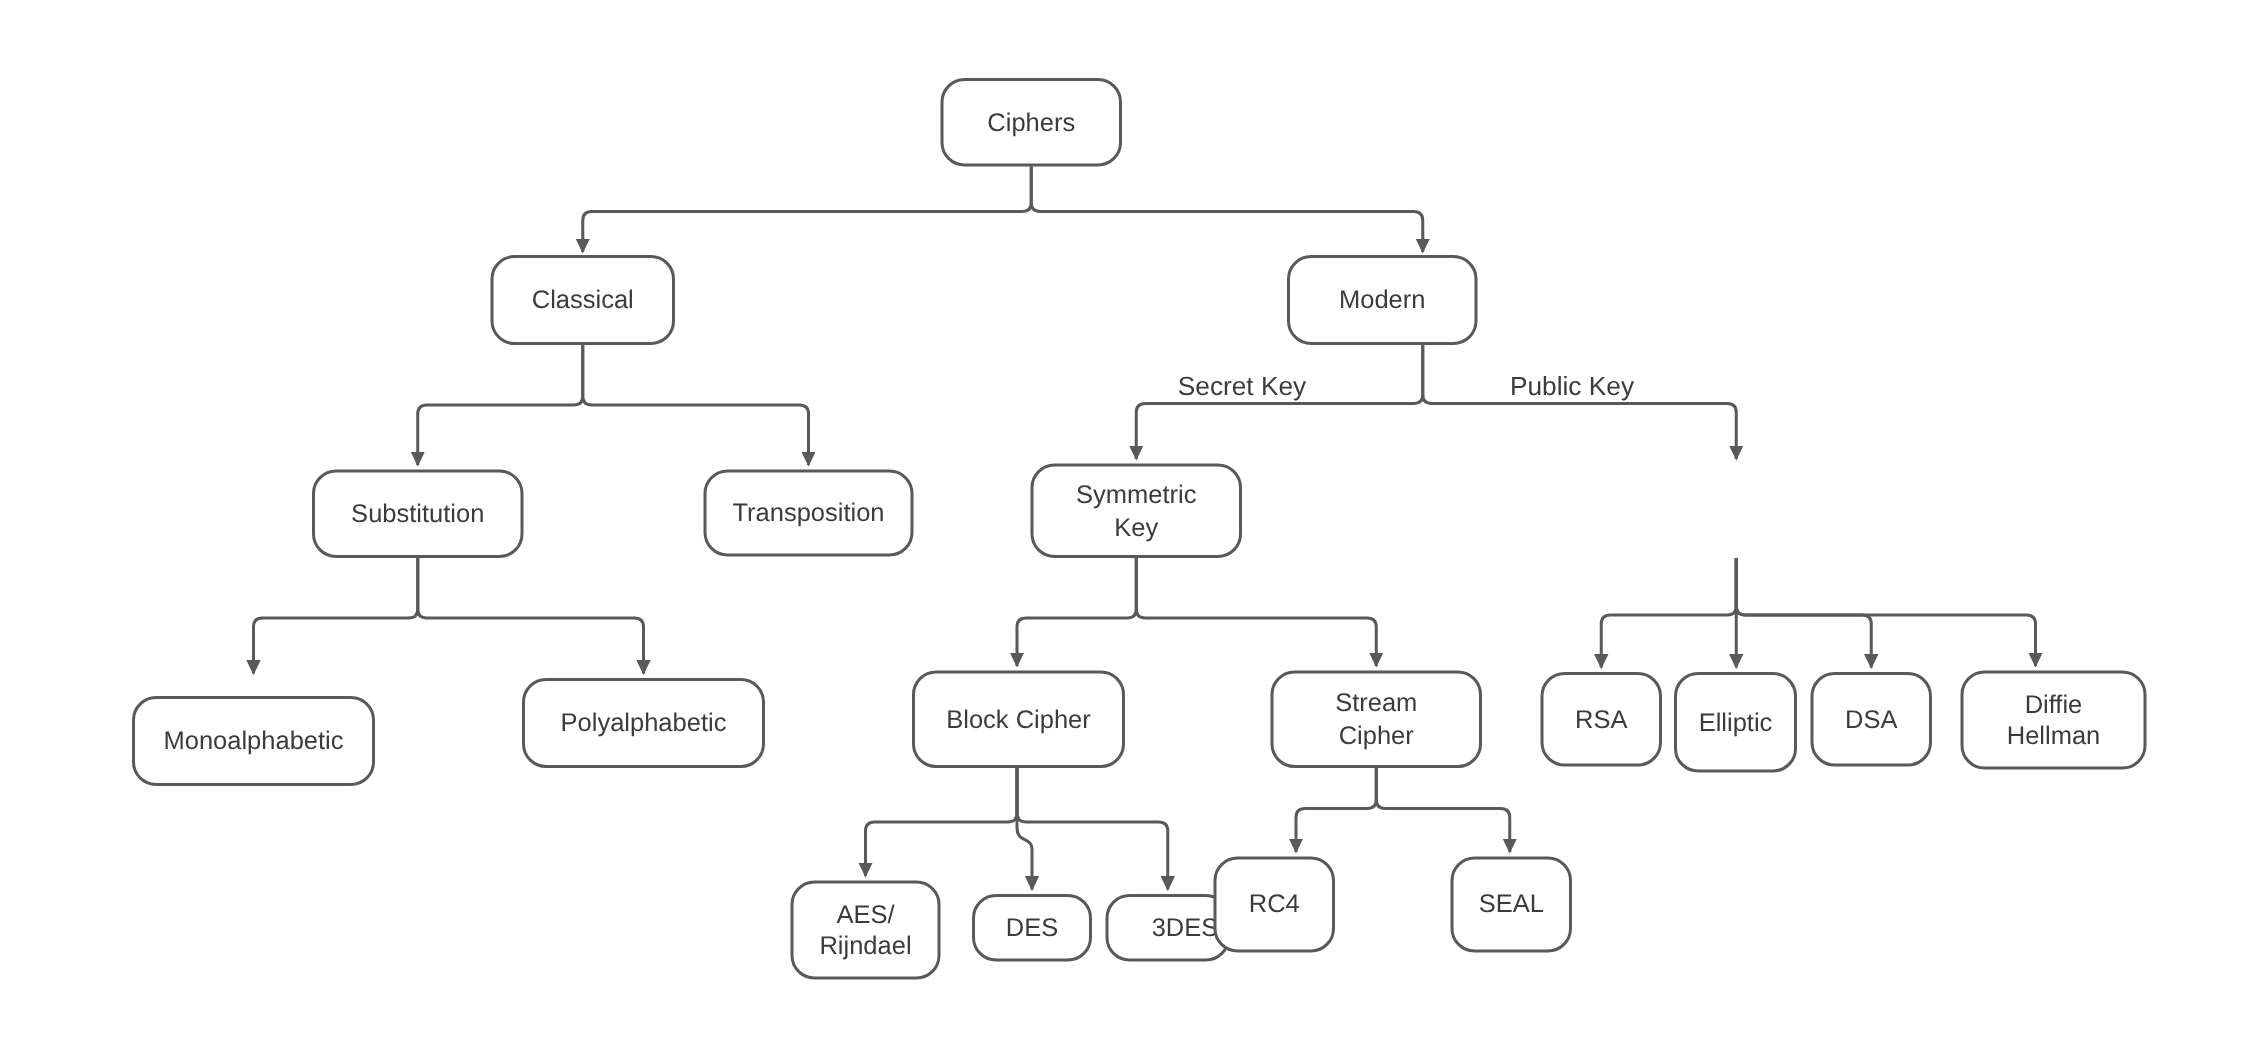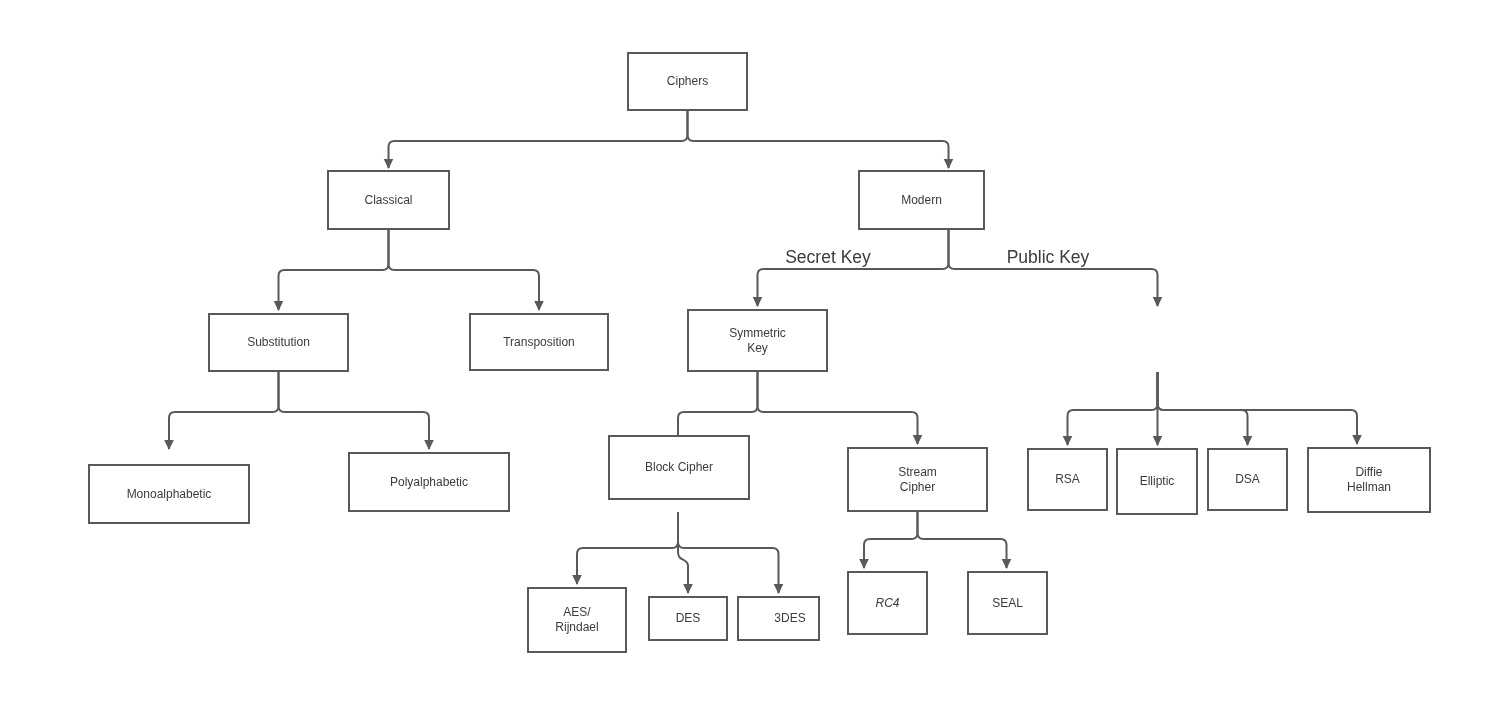--- a/index.html
+++ b/index.html
@@ -21,24 +21,24 @@
   .edges path{
     stroke:var(--connector);
     stroke-width:2;
     fill:none;
   }
   #arrowhead path{fill:var(--connector);stroke:none;}
   .node{
     position:absolute;
     box-sizing:border-box;
     border:2.5px solid var(--node-border);
-    border-radius:0;
+    border-radius:16px;
     background:#ffffff;
     color:var(--text);
-    font-size:12px;
+    font-size:17px;
     line-height:1.25;
     display:flex;
     align-items:center;
     justify-content:center;
     text-align:center;
     white-space:pre-line;
     padding:2px 4px;
   }
   .edge-label{
     position:absolute;
@@ -93,33 +93,33 @@
   <div class="node" style="left:469px;top:313px;width:140px;height:58px;">Transposition</div>
 
   <div class="node" style="left:687px;top:309px;width:141px;height:63px;">Symmetric
 Key</div>
 
 
   <div class="node" style="left:88px;top:464px;width:162px;height:60px;">Monoalphabetic</div>
 
   <div class="node" style="left:348px;top:452px;width:162px;height:60px;">Polyalphabetic</div>
 
-  <div class="node" style="left:608px;top:435px;width:142px;height:65px;">Block Cipher</div>
+  <div class="node" style="left:608px;top:447px;width:142px;height:65px;">Block Cipher</div>
 
   <div class="node" style="left:847px;top:447px;width:141px;height:65px;">Stream
 Cipher</div>
 
   <div class="node" style="left:527px;top:587px;width:100px;height:66px;">AES/
 Rijndael</div>
 
   <div class="node" style="left:648px;top:596px;width:80px;height:45px;">DES</div>
 
   <div class="node" style="left:737px;top:596px;width:83px;height:45px;padding-left:27px;">3DES</div>
 
-  <div class="node" style="left:847px;top:571px;width:81px;height:64px;font-style:italic;">RC4</div>
+  <div class="node" style="left:809px;top:571px;width:81px;height:64px;">RC4</div>
 
   <div class="node" style="left:967px;top:571px;width:81px;height:64px;">SEAL</div>
 
   <div class="node" style="left:1027px;top:448px;width:81px;height:63px;">RSA</div>
 
   <div class="node" style="left:1116px;top:448px;width:82px;height:67px;">Elliptic</div>
 
   <div class="node" style="left:1207px;top:448px;width:81px;height:63px;">DSA</div>
 
   <div class="node" style="left:1307px;top:447px;width:124px;height:66px;">Diffie

